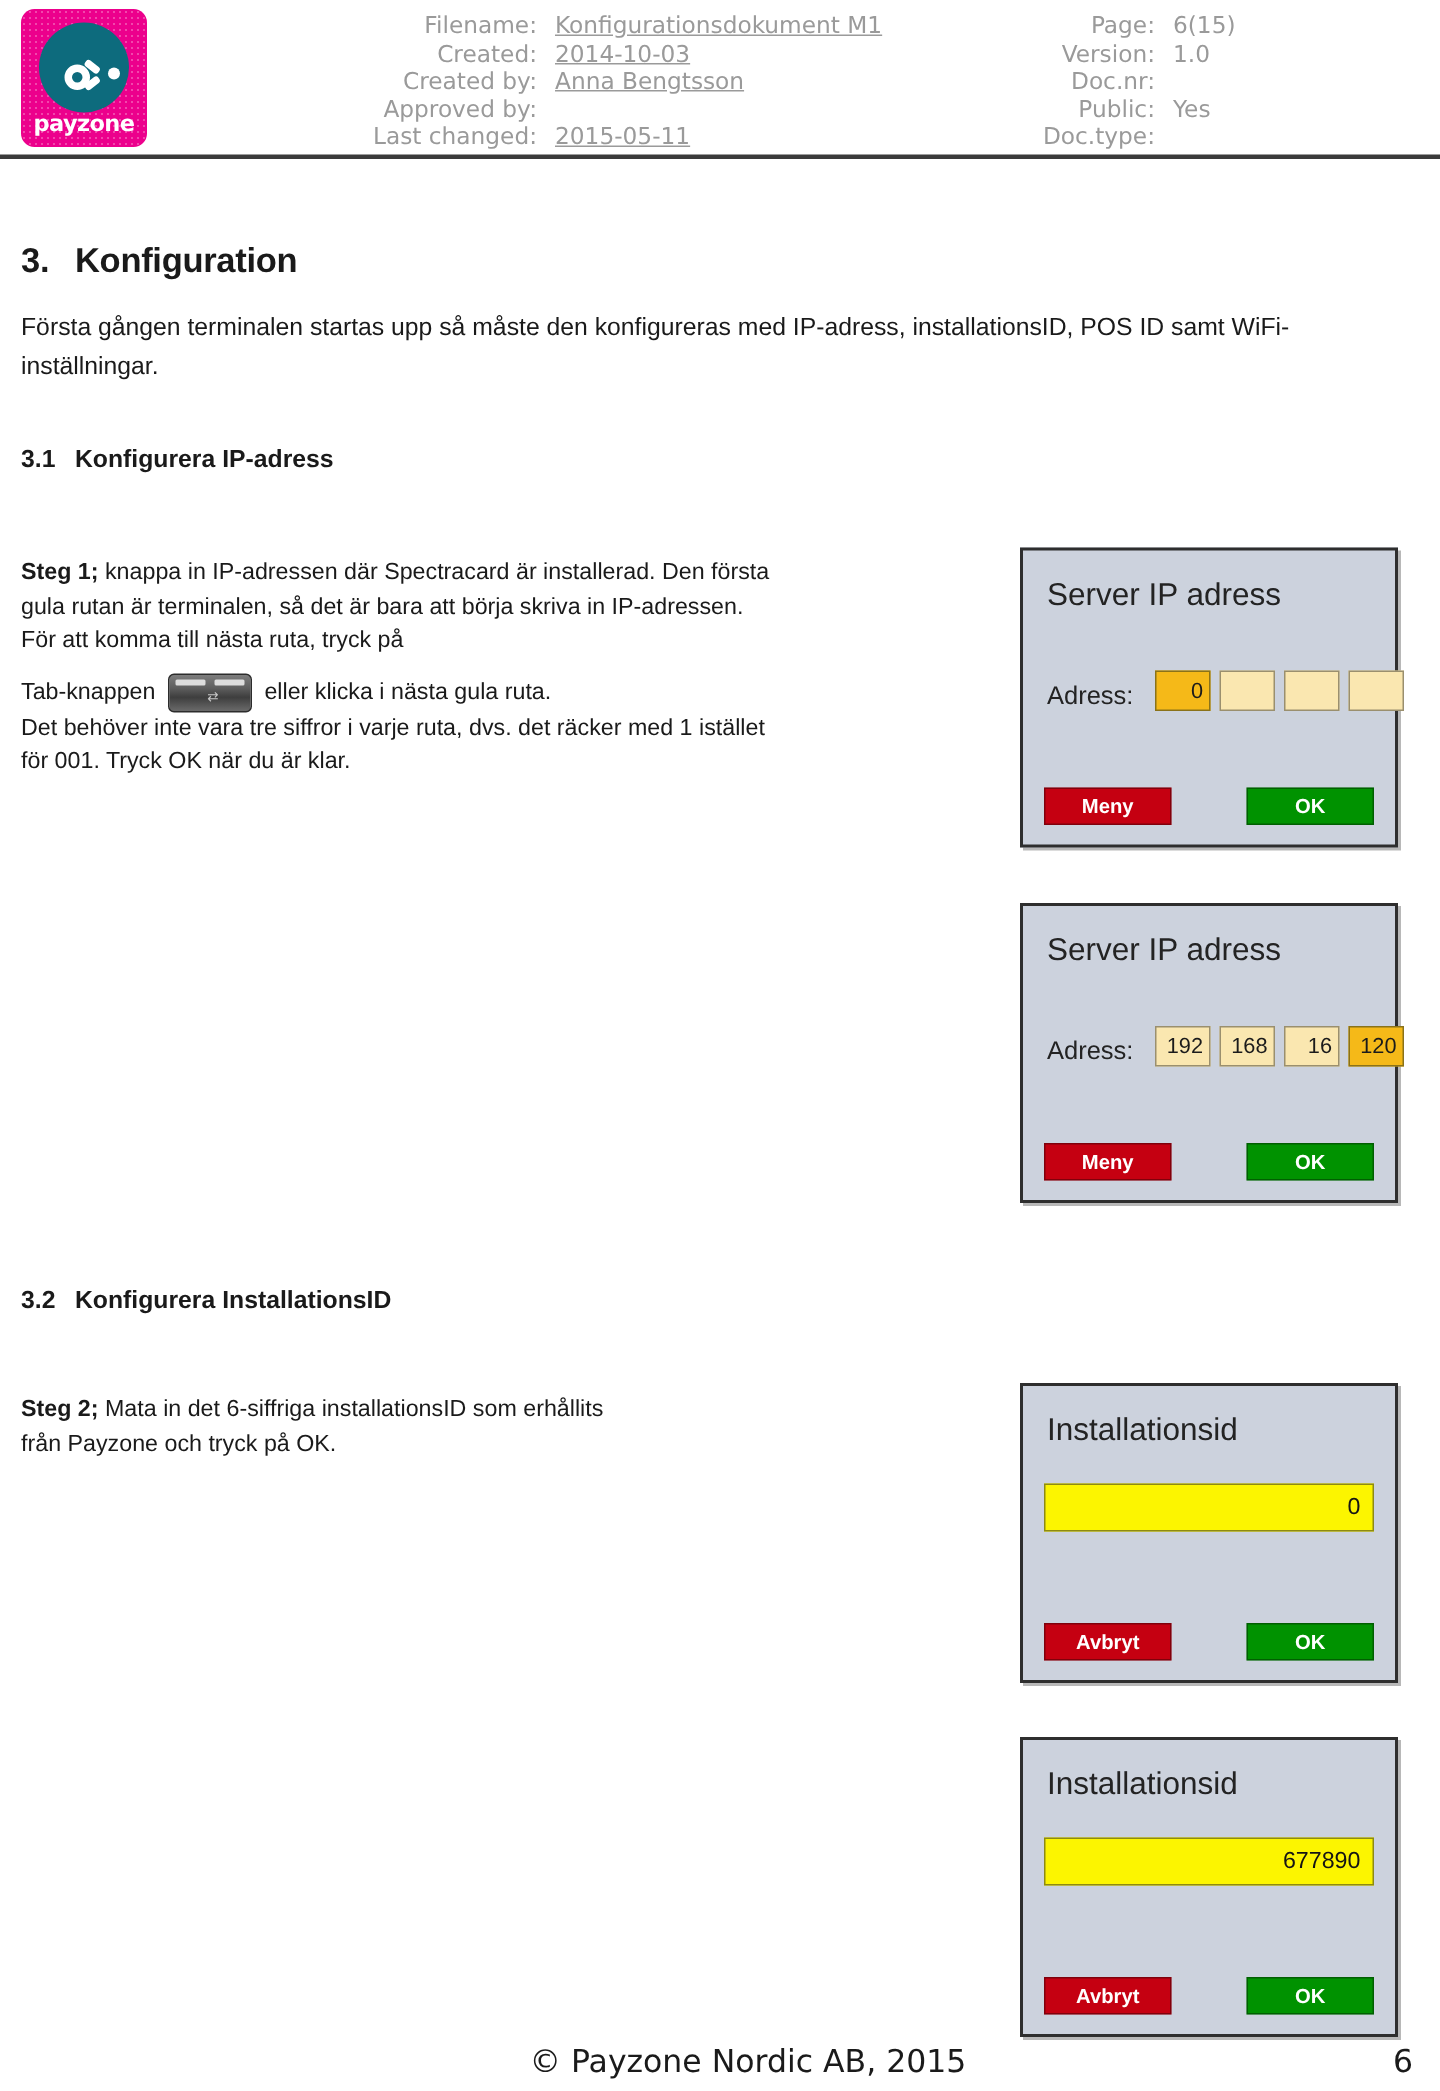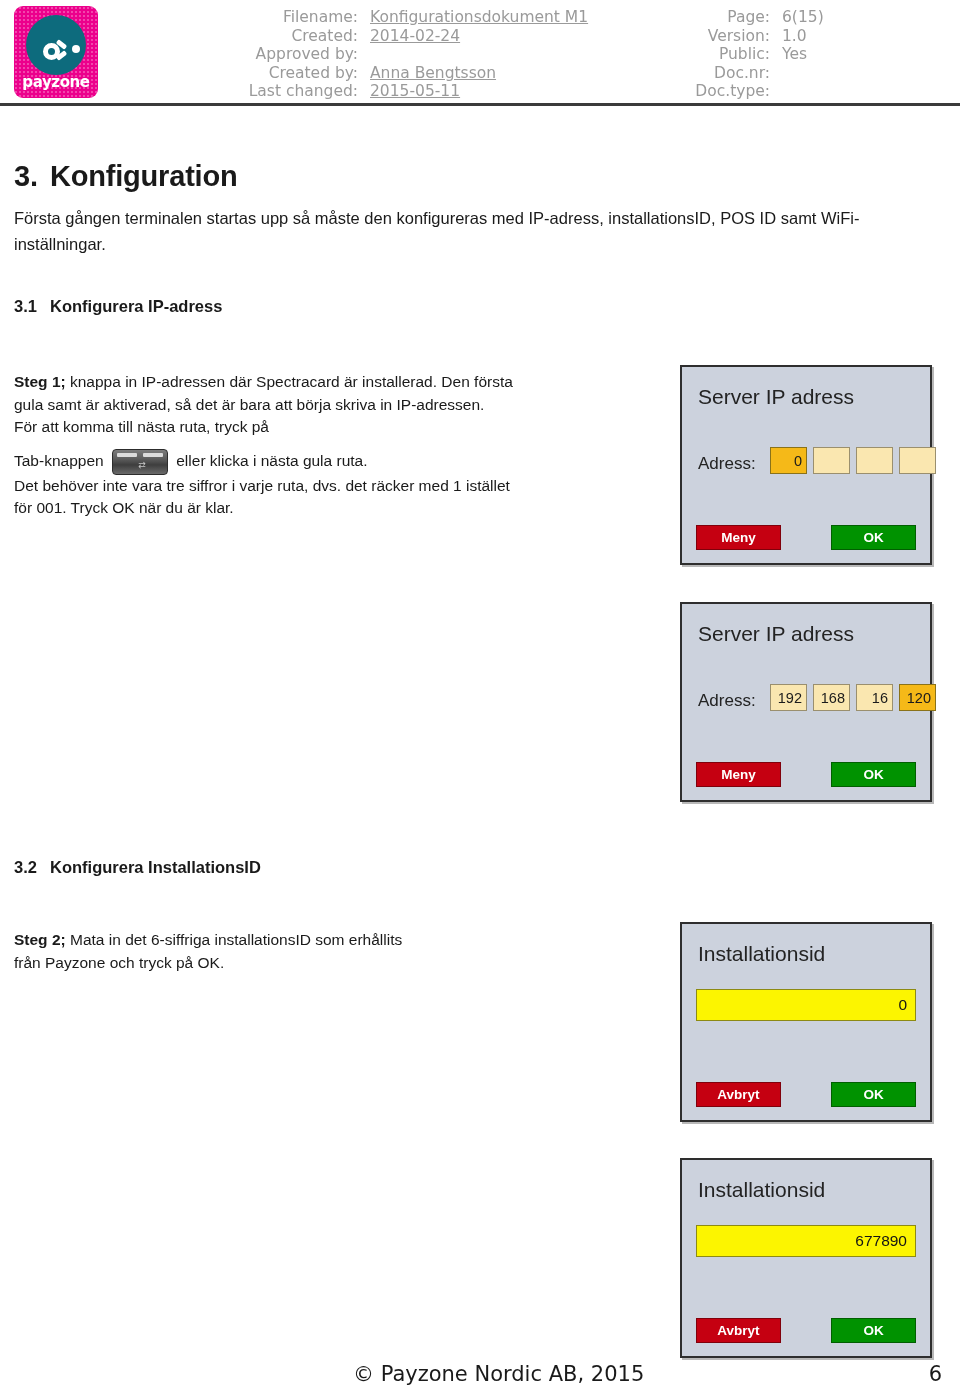--- a/index.html
+++ b/index.html
@@ -132,21 +132,21 @@
     left: 0; top: 103px;
     width: 960px;
     height: 3px;
     background: #3b3b3b;
   }
 
   
   .h1 {
     position: absolute;
     left: 14px; top: 160px;
-    font-size: 29px;
+    font-size: 23px;
     font-weight: bold;
     letter-spacing: -0.2px;
     white-space: nowrap;
   }
   .h1 .num { display: inline-block; width: 36px; }
 
   .intro {
     position: absolute;
     left: 14px; top: 205px;
     width: 880px;
@@ -348,37 +348,37 @@
 
   <div class="hdr-table">
     <div class="hdr-row">
       <div class="hdr-lbl">Filename:</div>
       <div class="hdr-val">Konfigurationsdokument M1</div>
       <div class="hdr-lbl2">Page:</div>
       <div class="hdr-val2">6(15)</div>
     </div>
     <div class="hdr-row">
       <div class="hdr-lbl">Created:</div>
-      <div class="hdr-val">2014-02-24</div>
+      <div class="hdr-val">2014-10-03</div>
       <div class="hdr-lbl2">Version:</div>
       <div class="hdr-val2">1.0</div>
+    </div>
+    <div class="hdr-row">
+      <div class="hdr-lbl">Created by:</div>
+      <div class="hdr-val">Anna Bengtsson</div>
+      <div class="hdr-lbl2">Doc.nr:</div>
+      <div class="hdr-val2"></div>
     </div>
     <div class="hdr-row">
       <div class="hdr-lbl">Approved by:</div>
       <div class="hdr-val"></div>
       <div class="hdr-lbl2">Public:</div>
       <div class="hdr-val2">Yes</div>
     </div>
     <div class="hdr-row">
-      <div class="hdr-lbl">Created by:</div>
-      <div class="hdr-val">Anna Bengtsson</div>
-      <div class="hdr-lbl2">Doc.nr:</div>
-      <div class="hdr-val2"></div>
-    </div>
-    <div class="hdr-row">
       <div class="hdr-lbl">Last changed:</div>
       <div class="hdr-val">2015-05-11</div>
       <div class="hdr-lbl2">Doc.type:</div>
       <div class="hdr-val2"></div>
     </div>
   </div>
 
   <div class="hdr-rule"></div>
 </div>
 
@@ -387,21 +387,21 @@
 </div>
 
 <div class="intro">Första gången terminalen startas upp så måste den konfigureras med IP-adress, installationsID, POS ID samt WiFi-inställningar.</div>
 
 <div class="h2-a">
   <span class="num">3.1</span><span>Konfigurera IP-adress</span>
 </div>
 
 <div class="step1">
   <div><b class="strong">Steg 1;</b><span> knappa in IP-adressen där Spectracard är installerad. Den första</span></div>
-  <div>gula samt är aktiverad, så det är bara att börja skriva in IP-adressen.</div>
+  <div>gula rutan är terminalen, så det är bara att börja skriva in IP-adressen.</div>
   <div>För att komma till nästa ruta, tryck på</div>
   <div class="l4">
     <span>Tab-knappen</span>
     <span class="tabkey">
       <span class="bar l"></span><span class="bar r"></span>
       <span class="arrows">⇄</span>
     </span>
     <span>eller klicka i nästa gula ruta.</span>
   </div>
   <div>Det behöver inte vara tre siffror i varje ruta, dvs. det räcker med 1 istället</div>

